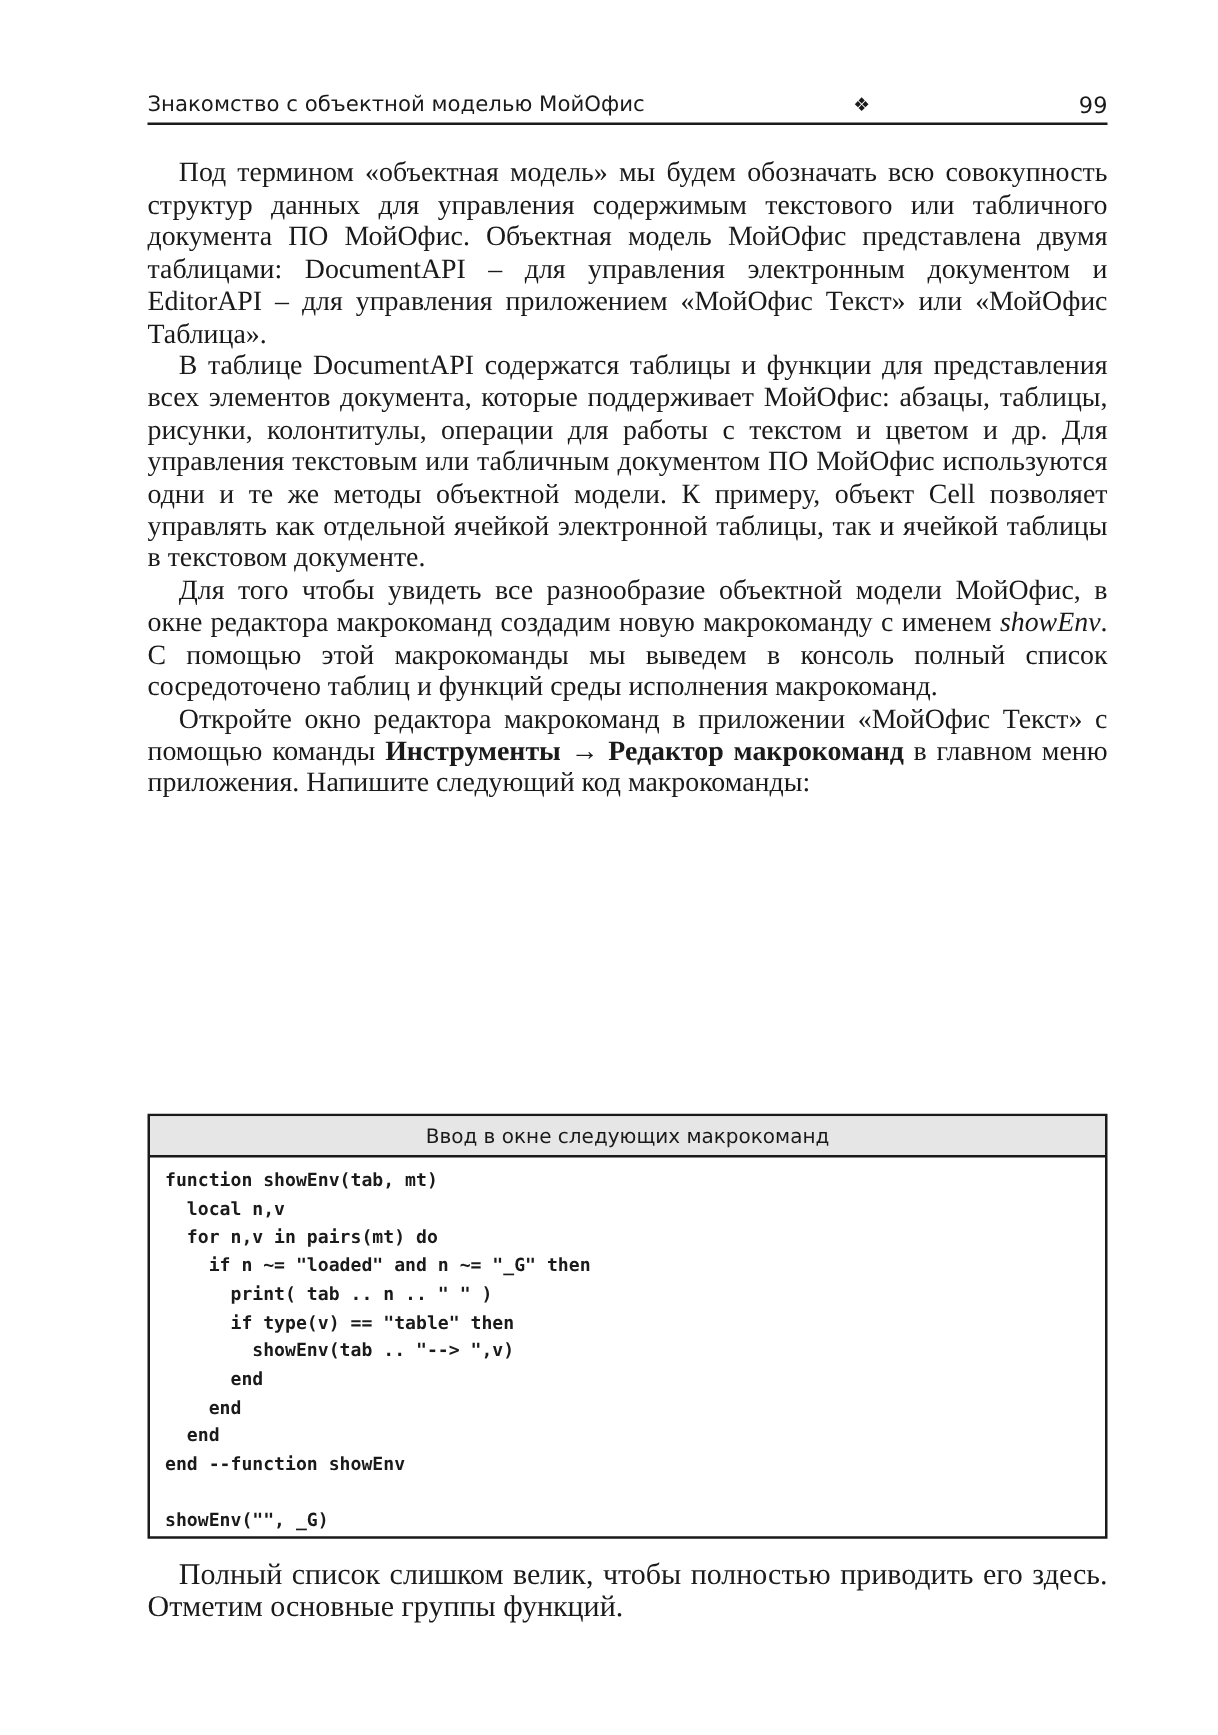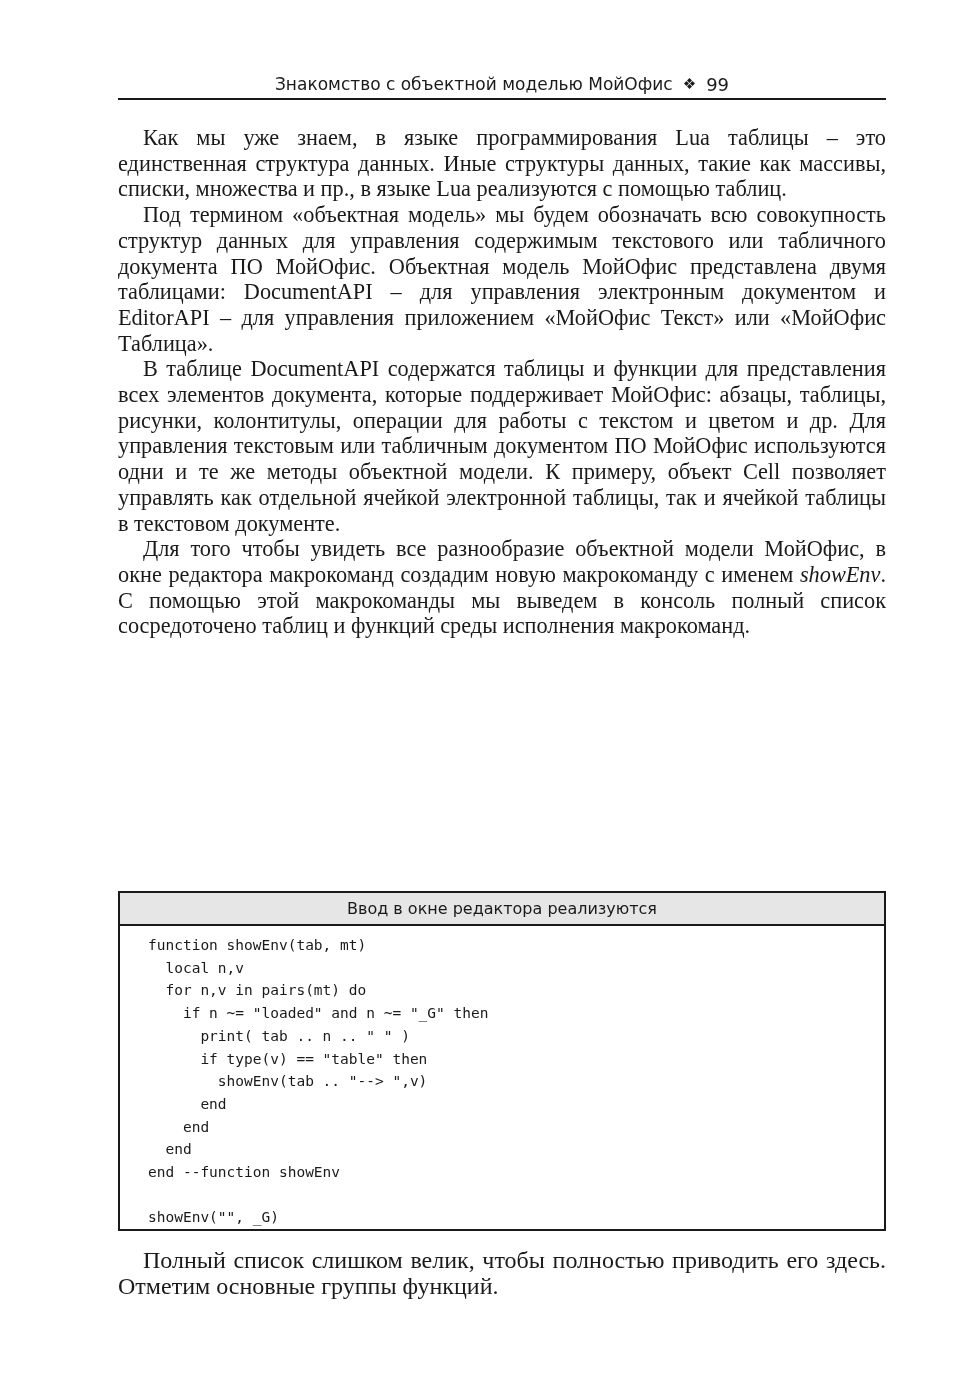--- a/index.html
+++ b/index.html
@@ -1,69 +1,70 @@
 <!DOCTYPE html>
 <html><head>
 <meta charset="utf-8">
 <style>
   html, body { margin: 0; padding: 0; background: #ffffff; }
   body { width: 974px; height: 1388px; position: relative; color: #1a1a1a; }
   .header {
     position: absolute; left: 118px; top: 70px; width: 768px; height: 28px;
     border-bottom: 2px solid #1a1a1a;
     font-family: "DejaVu Sans", sans-serif; font-size: 17px;
-    display: flex; justify-content: center; align-items: center; gap: 10px;
+    display: flex; justify-content: space-between; align-items: center; gap: 10px;
   }
   .header .diamond { font-size: 15px; }
   .header .pagenum { font-weight: normal; font-size: 18px; }
   .body-text {
     position: absolute; left: 118px; top: 125px; width: 768px;
     font-family: "Liberation Serif", serif; font-size: 22.3px; line-height: 25.7px;
     text-align: justify;
   }
   .body-text p { margin: 0; text-indent: 25px; }
   .code-box {
     position: absolute; left: 118px; top: 891px; width: 764px; height: 336px;
     border: 2px solid #1a1a1a;
   }
   .code-title {
     background: #e6e6e6; height: 31px; border-bottom: 2px solid #1a1a1a;
     font-family: "DejaVu Sans", sans-serif; font-size: 16px;
     display: flex; align-items: center; justify-content: center;
   }
   .code-body {
-    margin: 0; padding: 8px 28px;
+    margin: 0; padding: 8px 12px;
     font-family: "DejaVu Sans Mono", monospace; font-size: 14.5px; line-height: 22.7px;
     white-space: pre;
+    font-weight: bold;
   }
   .after {
     position: absolute; left: 118px; top: 1248px; width: 768px;
     font-family: Liberation Serif, serif; font-size: 24px; line-height: 25.7px;
     text-align: justify;
   }
   .after p { margin: 0; text-indent: 25px; }
 </style>
 </head>
 <body>
 
 <div class="header">
   <span>Знакомство с объектной моделью МойОфис</span>
   <span class="diamond">❖</span>
   <span class="pagenum">99</span>
 </div>
 
 <div class="body-text">
-  <p>Как мы уже знаем, в языке программирования Lua таблицы – это единственная структура данных. Иные структуры данных, такие как массивы, списки, множества и пр., в языке Lua реализуются с помощью таблиц.</p>
   <p>Под термином «объектная модель» мы будем обозначать всю совокупность структур данных для управления содержимым текстового или табличного документа ПО МойОфис. Объектная модель МойОфис представлена двумя таблицами: DocumentAPI – для управления электронным документом и EditorAPI – для управления приложением «МойОфис Текст» или «МойОфис Таблица».</p>
   <p>В таблице DocumentAPI содержатся таблицы и функции для представления всех элементов документа, которые поддерживает МойОфис: абзацы, таблицы, рисунки, колонтитулы, операции для работы с текстом и цветом и др. Для управления текстовым или табличным документом ПО МойОфис используются одни и те же методы объектной модели. К примеру, объект Cell позволяет управлять как отдельной ячейкой электронной таблицы, так и ячейкой таблицы в текстовом документе.</p>
   <p><span>Для того чтобы увидеть все разнообразие объектной модели МойОфис, в окне редактора макрокоманд создадим новую макрокоманду с именем </span><i>showEnv</i><span>. С помощью этой макрокоманды мы выведем в консоль полный список сосредоточено таблиц и функций среды исполнения макрокоманд.</span></p>
+  <p><span>Откройте окно редактора макрокоманд в приложении «МойОфис Текст» с помощью команды </span><b>Инструменты → Редактор макрокоманд</b><span> в главном меню приложения. Напишите следующий код макрокоманды:</span></p>
 </div>
 
 <div class="code-box">
-  <div class="code-title">Ввод в окне редактора реализуются</div>
+  <div class="code-title">Ввод в окне следующих макрокоманд</div>
   <pre class="code-body">function showEnv(tab, mt)
   local n,v
   for n,v in pairs(mt) do
     if n ~= "loaded" and n ~= "_G" then
       print( tab .. n .. " " )
       if type(v) == "table" then
         showEnv(tab .. "--&gt; ",v)
       end
     end
   end

